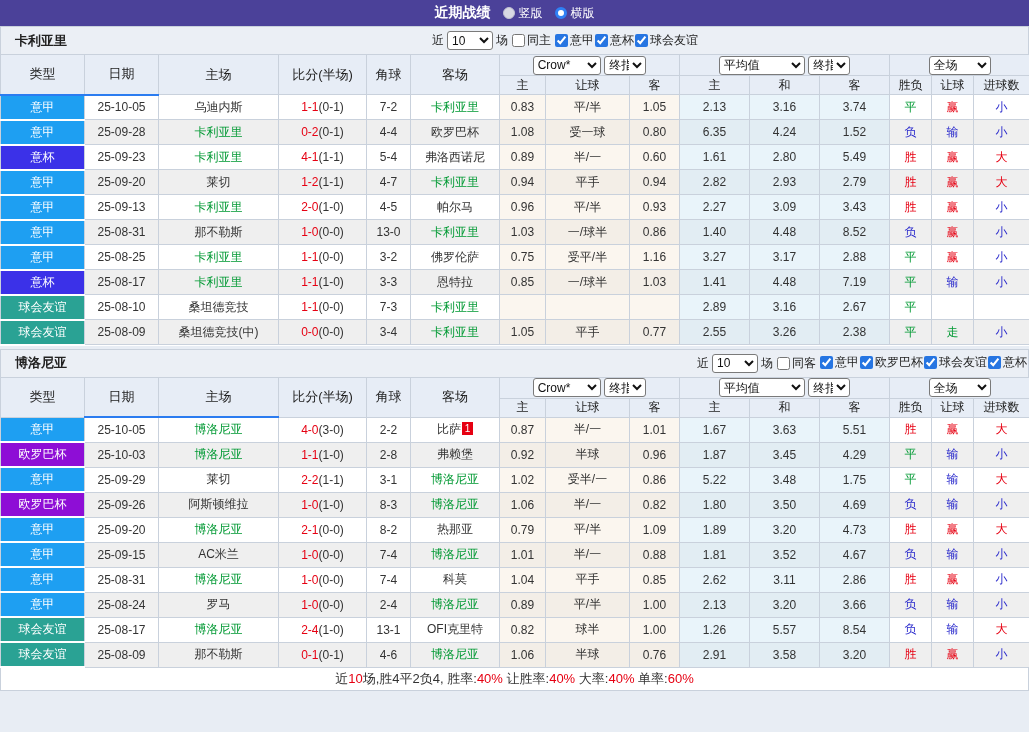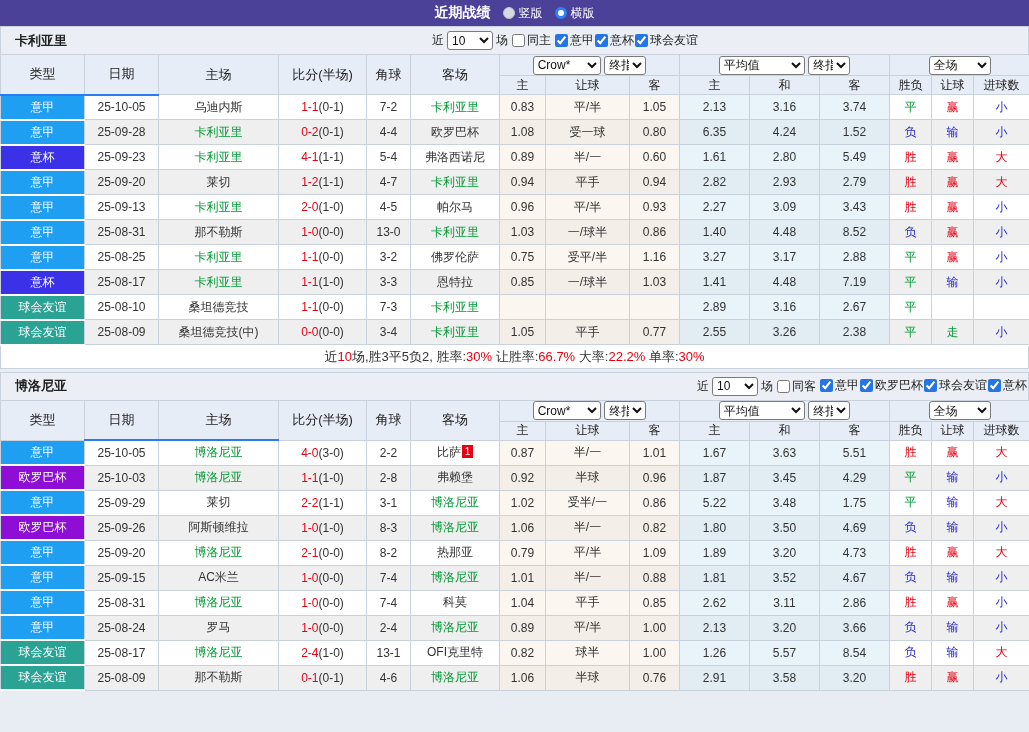--- a/index.html
+++ b/index.html
@@ -326,21 +326,20 @@
           <td class="odds">0.77</td>
           <td class="avg">2.55</td>
           <td class="avg">3.26</td>
           <td class="avg">2.38</td>
           <td class="res" style="color:#009933">平</td>
           <td class="res" style="color:#009933">走</td>
           <td class="res" style="color:#2828cc">小</td>
         </tr>
       </tbody>
   </table>
-  <div class="summary"><span class="">近</span><span class="red">10</span><span class="">场,胜3平5负2, 胜率:</span><span class="red">30%</span><span class=""> 让胜率:</span><span class="red">66.7%</span><span class=""> 大率:</span><span class="red">22.2%</span><span class=""> 单率:</span><span class="red">30%</span></div>
 </div>
 
 <div class="gap"></div>
 
 <div class="section sec1">
   <div class="section-head">
     <span class="team-name">博洛尼亚</span>
     <div class="filter-bar">
       <span>近</span>
       <select class="count"><option>10</option></select>
@@ -580,13 +579,14 @@
           <td class="odds">0.76</td>
           <td class="avg">2.91</td>
           <td class="avg">3.58</td>
           <td class="avg">3.20</td>
           <td class="res" style="color:#e60012">胜</td>
           <td class="res" style="color:#e60012">赢</td>
           <td class="res" style="color:#2828cc">小</td>
         </tr>
       </tbody>
   </table>
+  <div class="summary"><span class="">近</span><span class="red">10</span><span class="">场,胜4平2负4, 胜率:</span><span class="red">40%</span><span class=""> 让胜率:</span><span class="red">40%</span><span class=""> 大率:</span><span class="red">40%</span><span class=""> 单率:</span><span class="red">60%</span></div>
 </div>
 
 </body></html>

